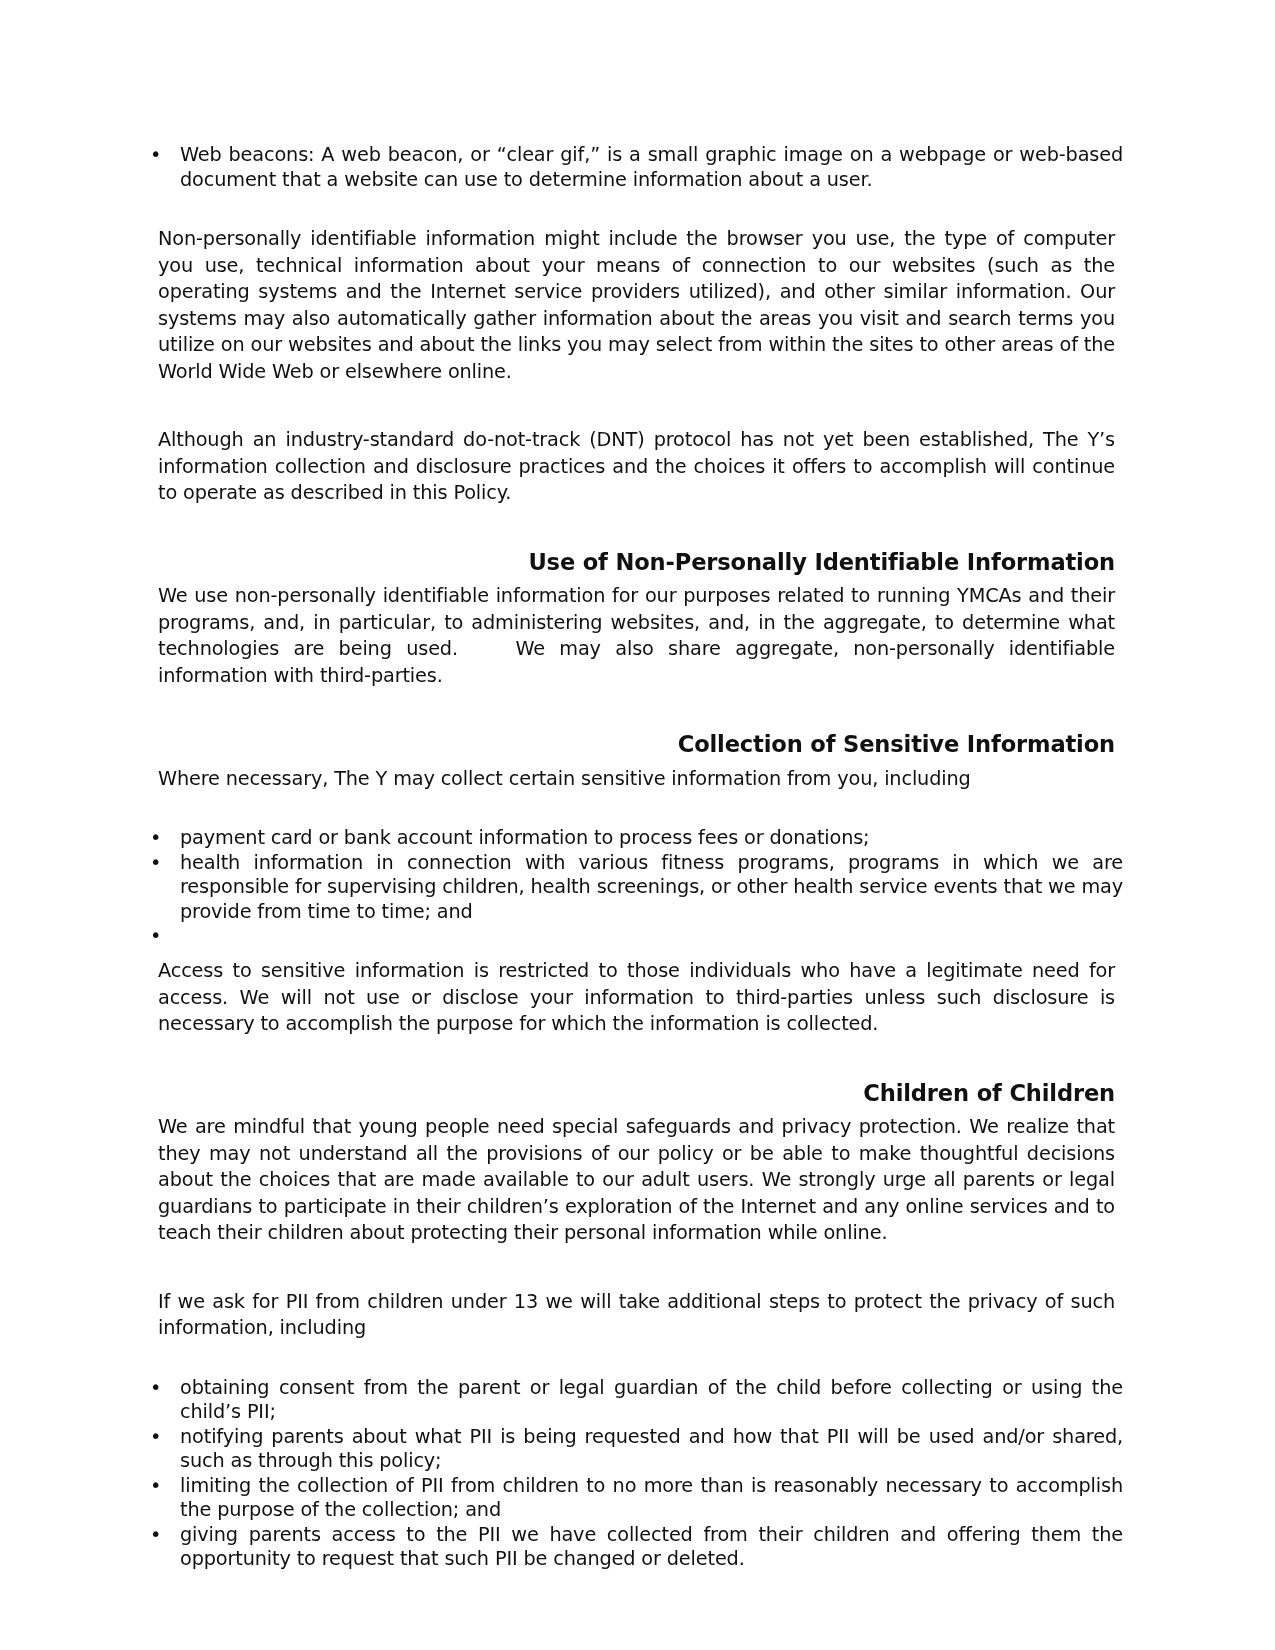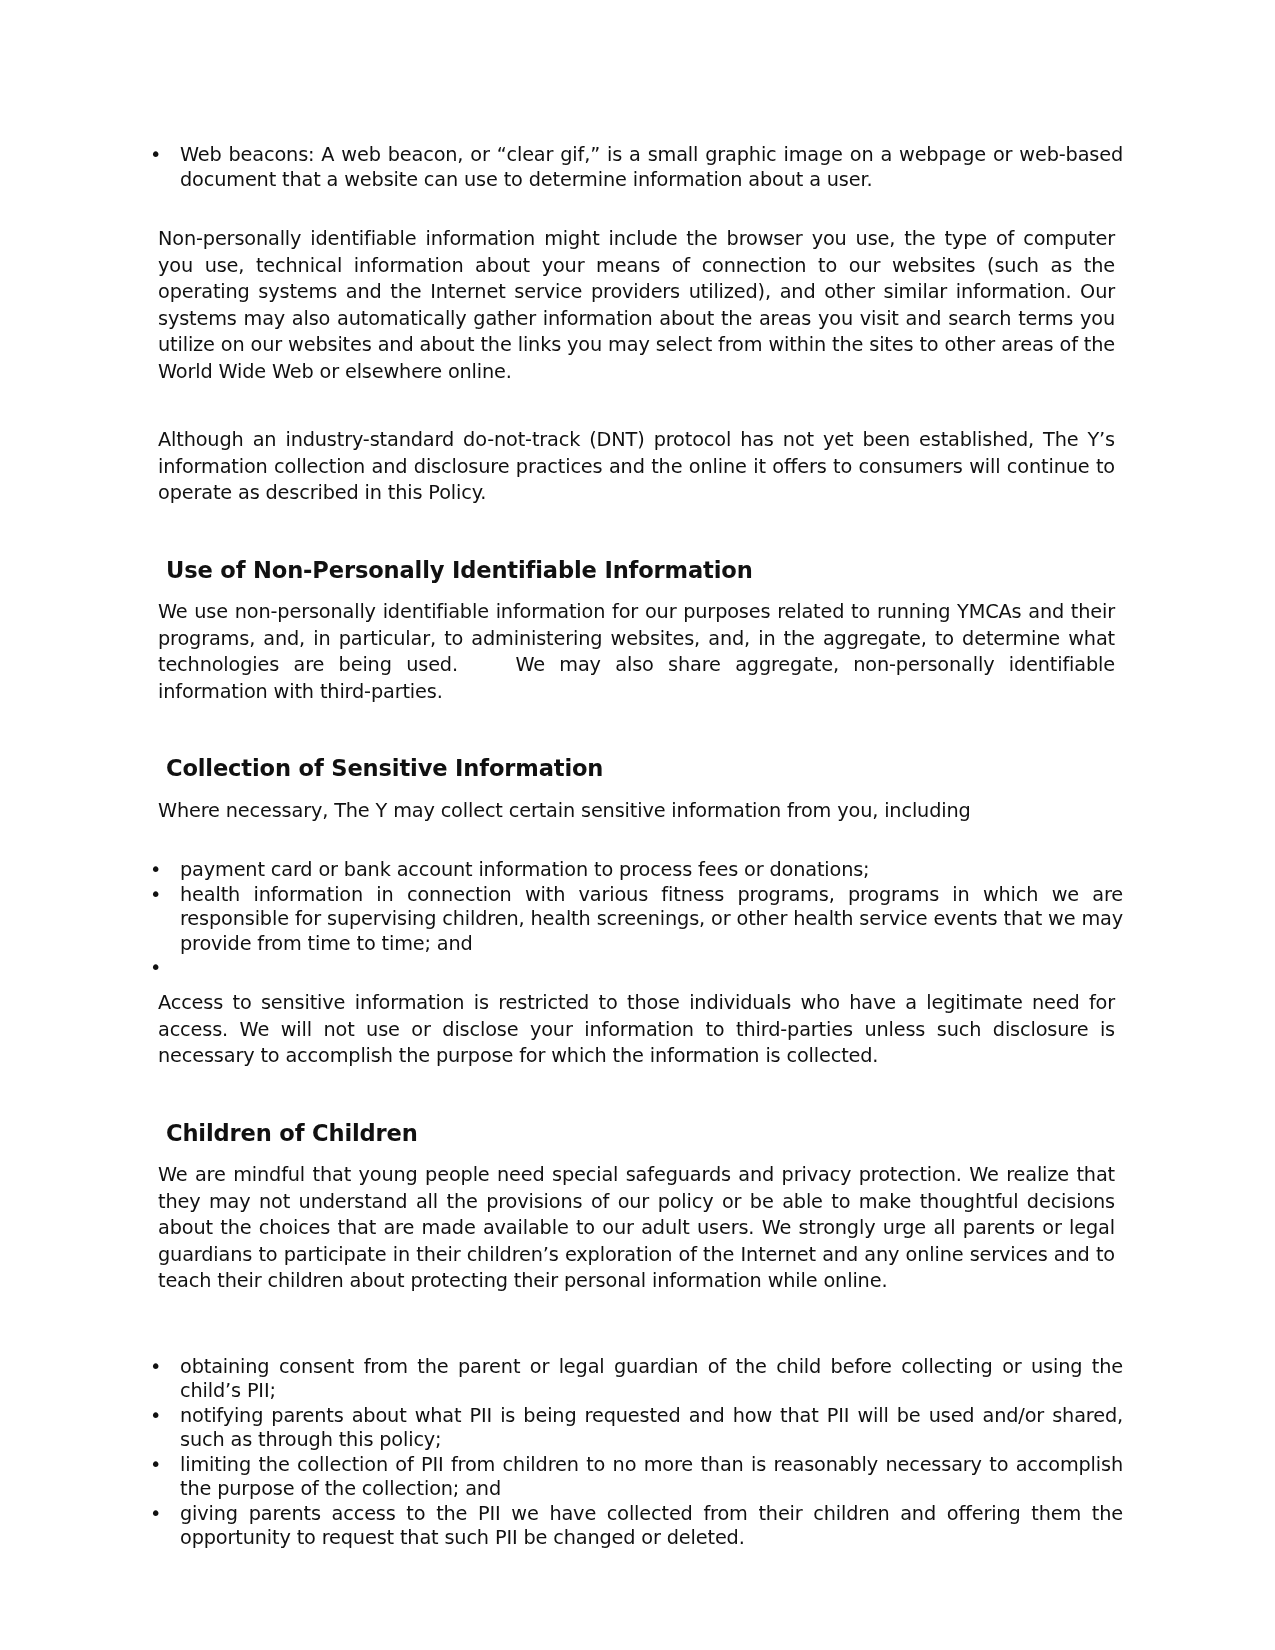--- a/index.html
+++ b/index.html
@@ -24,21 +24,22 @@
       line-height: 26.5px;
       letter-spacing: -0.15px;
     }
     .para {
       margin: 8px;
       text-align: justify;
     }
     .gap { height: 26px; }
     .heading {
       font-weight: bold;
-      margin: 16px;
+      margin: 8px;
+      text-align: right;
     }
     ul.bullets {
       list-style: none;
       margin: 0;
       padding: 0;
     }
     ul.bullets li {
       position: relative;
       padding-left: 30px;
       text-align: justify;
@@ -64,21 +65,21 @@
       <span class="b">Web beacons:</span><span> A web beacon, or “clear gif,” is a small graphic image on a webpage or web-based document that a website can use to determine information about a user.</span>
     </li>
   </ul>
 
   <div class="gap"></div>
 
   <p class="para">Non-personally identifiable information might include the browser you use, the type of computer you use, technical information about your means of connection to our websites (such as the operating systems and the Internet service providers utilized), and other similar information. Our systems may also automatically gather information about the areas you visit and search terms you utilize on our websites and about the links you may select from within the sites to other areas of the World Wide Web or elsewhere online.</p>
 
   <div class="gap"></div>
 
-  <p class="para">Although an industry-standard do-not-track (DNT) protocol has not yet been established, The Y’s information collection and disclosure practices and the online it offers to consumers will continue to operate as described in this Policy.</p>
+  <p class="para">Although an industry-standard do-not-track (DNT) protocol has not yet been established, The Y’s information collection and disclosure practices and the choices it offers to accomplish will continue to operate as described in this Policy.</p>
 
   <div class="gap"></div>
 
   <h3 class="heading">Use of Non-Personally Identifiable Information</h3>
   <p class="para">We use non-personally identifiable information for our purposes related to running YMCAs and their programs, and, in particular, to administering websites, and, in the aggregate, to determine what technologies are being used.&nbsp;&nbsp;&nbsp; We may also share aggregate, non-personally identifiable information with third-parties.</p>
 
   <div class="gap"></div>
 
   <h3 class="heading">Collection of Sensitive Information</h3>
   <p class="para">Where necessary, The Y may collect certain sensitive information from you, including</p>
@@ -103,20 +104,21 @@
 
   <p class="para">Access to sensitive information is restricted to those individuals who have a legitimate need for access. We will not use or disclose your information to third-parties unless such disclosure is necessary to accomplish the purpose for which the information is collected.</p>
 
   <div class="gap"></div>
 
   <h3 class="heading">Children of Children</h3>
   <p class="para">We are mindful that young people need special safeguards and privacy protection. We realize that they may not understand all the provisions of our policy or be able to make thoughtful decisions about the choices that are made available to our adult users. We strongly urge all parents or legal guardians to participate in their children’s exploration of the Internet and any online services and to teach their children about protecting their personal information while online.</p>
 
   <div class="gap"></div>
 
+  <p class="para">If we ask for PII from children under 13 we will take additional steps to protect the privacy of such information, including</p>
 
   <div class="gap"></div>
 
   <ul class="bullets">
     <li>
       <span class="bullet">•</span>
       <span>obtaining consent from the parent or legal guardian of the child before collecting or using the child’s PII;</span>
     </li>
     <li>
       <span class="bullet">•</span>

